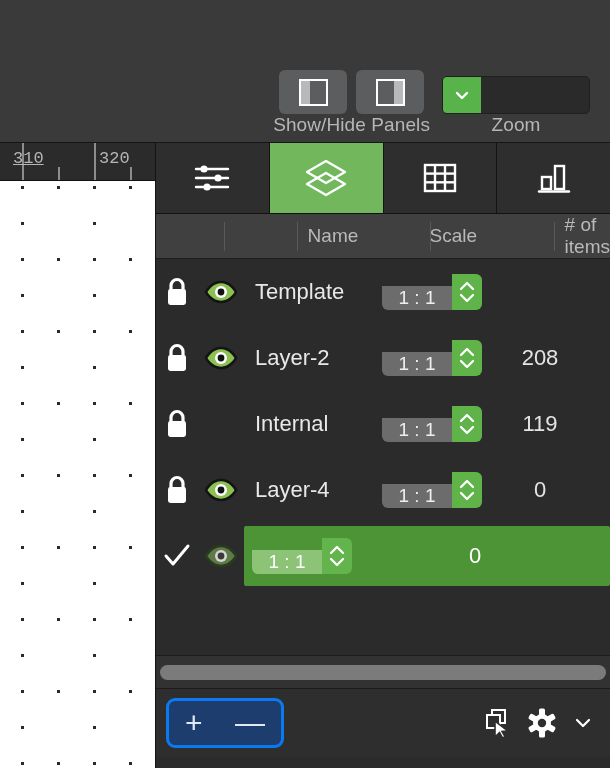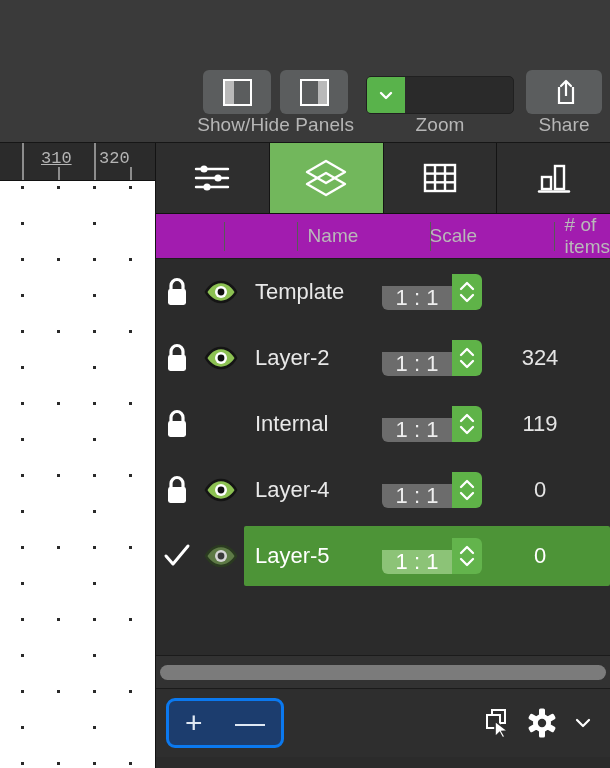--- a/index.html
+++ b/index.html
@@ -95,21 +95,21 @@
   .tab {
     flex: 1; display: flex; align-items: center; justify-content: center;
     background: #2e2e2e; border-right: 1px solid #141414; cursor: pointer;
   }
   .tab:last-child { border-right: none; }
   .tab.active { background: #72b75c; }
 
   
   .colhead {
     display: flex; height: 45px; align-items: center;
-    background: #a21caf; border-bottom: 1px solid #1d1d1d;
+    background: #404040; border-bottom: 1px solid #1d1d1d;
     color: #b9b9b9; font-size: 19px; gap: 40px;
   }
   .ch { height: 45px; display: flex; align-items: center; position: relative; }
   .ch + .ch::before {
     content: ""; position: absolute; left: 0; top: 8px; bottom: 8px;
     width: 1px; background: #595959;
   }
   .ch-lock { width: 41px; }
   .ch-eye { width: 47px; }
   .ch-name { width: 130px; padding-left: 11px; }
@@ -132,21 +132,21 @@
   .c-name { width: 130px; padding-left: 11px; color: #e8e8e8; font-size: 22px; }
   .c-scale{ width: 122px; padding-left: 8px; }
   .c-items{ flex: 1; color: #e4e4e4; font-size: 22px;
             display: flex; justify-content: center; padding-right: 26px; }
 
   .stepper {
     display: flex; align-items: stretch; width: 100px; height: 36px;
     border-radius: 6px; overflow: hidden;
   }
   .stepper .val {
-    flex: 1; background: #6c6c6c; color: #eeeeee; font-size: 22px;
+    flex: 1; background: #6c6c6c; color: #eeeeee; font-size: 19px;
     display: flex; align-items: center; justify-content: center; margin-top: 12px;
   }
   .stepper .arrows {
     width: 30px; background: #5fb348;
     display: flex; align-items: center; justify-content: center;
   }
   .row.selected .stepper .val { background: #8cc377; color: #ffffff; }
   .row.selected .stepper .arrows { background: #63b44c; }
   .row.selected .c-name, .row.selected .c-items { color: #ffffff; }
 
@@ -209,38 +209,28 @@
         <div class="zoom-field">
           <div class="zoom-arrow">
             <svg width="20" height="20" viewBox="0 0 20 20">
               <polyline points="5,8 10,13 15,8" fill="none" stroke="#ffffff" stroke-width="2.4" stroke-linecap="round" stroke-linejoin="round"></polyline>
             </svg>
           </div>
         </div>
         <div class="tb-group-label">Zoom</div>
       </div>
 
-      <div class="tb-group">
-        <button class="tb-btn share">
-          <svg width="28" height="30" viewBox="0 0 28 30">
-            <path d="M9 10 V26 H23 V10" fill="none" stroke="#ffffff" stroke-width="2.2"></path>
-            <line x1="16" y1="4" x2="16" y2="19" stroke="#ffffff" stroke-width="2.2"></line>
-            <polyline points="11,9 16,4 21,9" fill="none" stroke="#ffffff" stroke-width="2.2" stroke-linecap="round" stroke-linejoin="round"></polyline>
-          </svg>
-        </button>
-        <div class="tb-group-label">Share</div>
-      </div>
 
     </div>
   </div>
 
   <div class="canvas-col">
     <div class="ruler">
         <div class="major" style="left: 22px;"></div>
-        <div class="rlabel" style="left: 41px; text-decoration: underline;">310</div>
+        <div class="rlabel" style="left: 13px; text-decoration: underline;">310</div>
         <div class="major" style="left: 94px;"></div>
         <div class="rlabel" style="left: 99px;">320</div>
         <div class="minor" style="left: 58px;"></div>
         <div class="minor" style="left: 130px;"></div>
       </div>
     <div class="grid-area">
         <div class="dot" style="left: 21px; top: 5px;"></div>
         <div class="dot" style="left: 57px; top: 5px;"></div>
         <div class="dot" style="left: 93px; top: 5px;"></div>
         <div class="dot" style="left: 129px; top: 5px;"></div>
@@ -393,21 +383,21 @@
         <div class="stepper">
           <div class="val">1 : 1</div>
           <div class="arrows">
     <svg width="20" height="28" viewBox="0 0 20 28">
       <polyline points="4,11 10,5 16,11" fill="none" stroke="#fff" stroke-width="2.3" stroke-linecap="round" stroke-linejoin="round"></polyline>
       <polyline points="4,17 10,23 16,17" fill="none" stroke="#fff" stroke-width="2.3" stroke-linecap="round" stroke-linejoin="round"></polyline>
     </svg>
               </div>
         </div>
       </div>
-      <div class="cell c-items">324</div>
+      <div class="cell c-items">208</div>
         </div>
         <div class="row">
 
       <div class="cell c-lock">
 
     <svg width="26" height="32" viewBox="0 0 26 32">
       <path d="M7 14 V9.5 A6 6 0 0 1 19 9.5 V14" fill="none" stroke="#ffffff" stroke-width="3.2"></path>
       <rect x="4" y="13" width="18" height="16" rx="2.4" fill="#ffffff"></rect>
     </svg>
       </div>
@@ -468,21 +458,20 @@
     </svg>
       </div>
       <div class="cell c-eye">
 
     <svg width="34" height="24" viewBox="0 0 34 24">
       <path d="M17 2 C27 2 32 12 32 12 C32 12 27 22 17 22 C7 22 2 12 2 12 C2 12 7 2 17 2 Z" fill="#5e7a46" stroke="#2a3a20" stroke-width="2.6"></path>
       <circle cx="17" cy="12" r="6" fill="#d6d6d6"></circle>
       <circle cx="17" cy="12" r="3.4" fill="#3a3a3a"></circle>
     </svg>
       </div>
-      <div class="cell c-name">Layer-5</div>
       <div class="cell c-scale">
         <div class="stepper">
           <div class="val">1 : 1</div>
           <div class="arrows">
     <svg width="20" height="28" viewBox="0 0 20 28">
       <polyline points="4,11 10,5 16,11" fill="none" stroke="#fff" stroke-width="2.3" stroke-linecap="round" stroke-linejoin="round"></polyline>
       <polyline points="4,17 10,23 16,17" fill="none" stroke="#fff" stroke-width="2.3" stroke-linecap="round" stroke-linejoin="round"></polyline>
     </svg>
               </div>
         </div>

